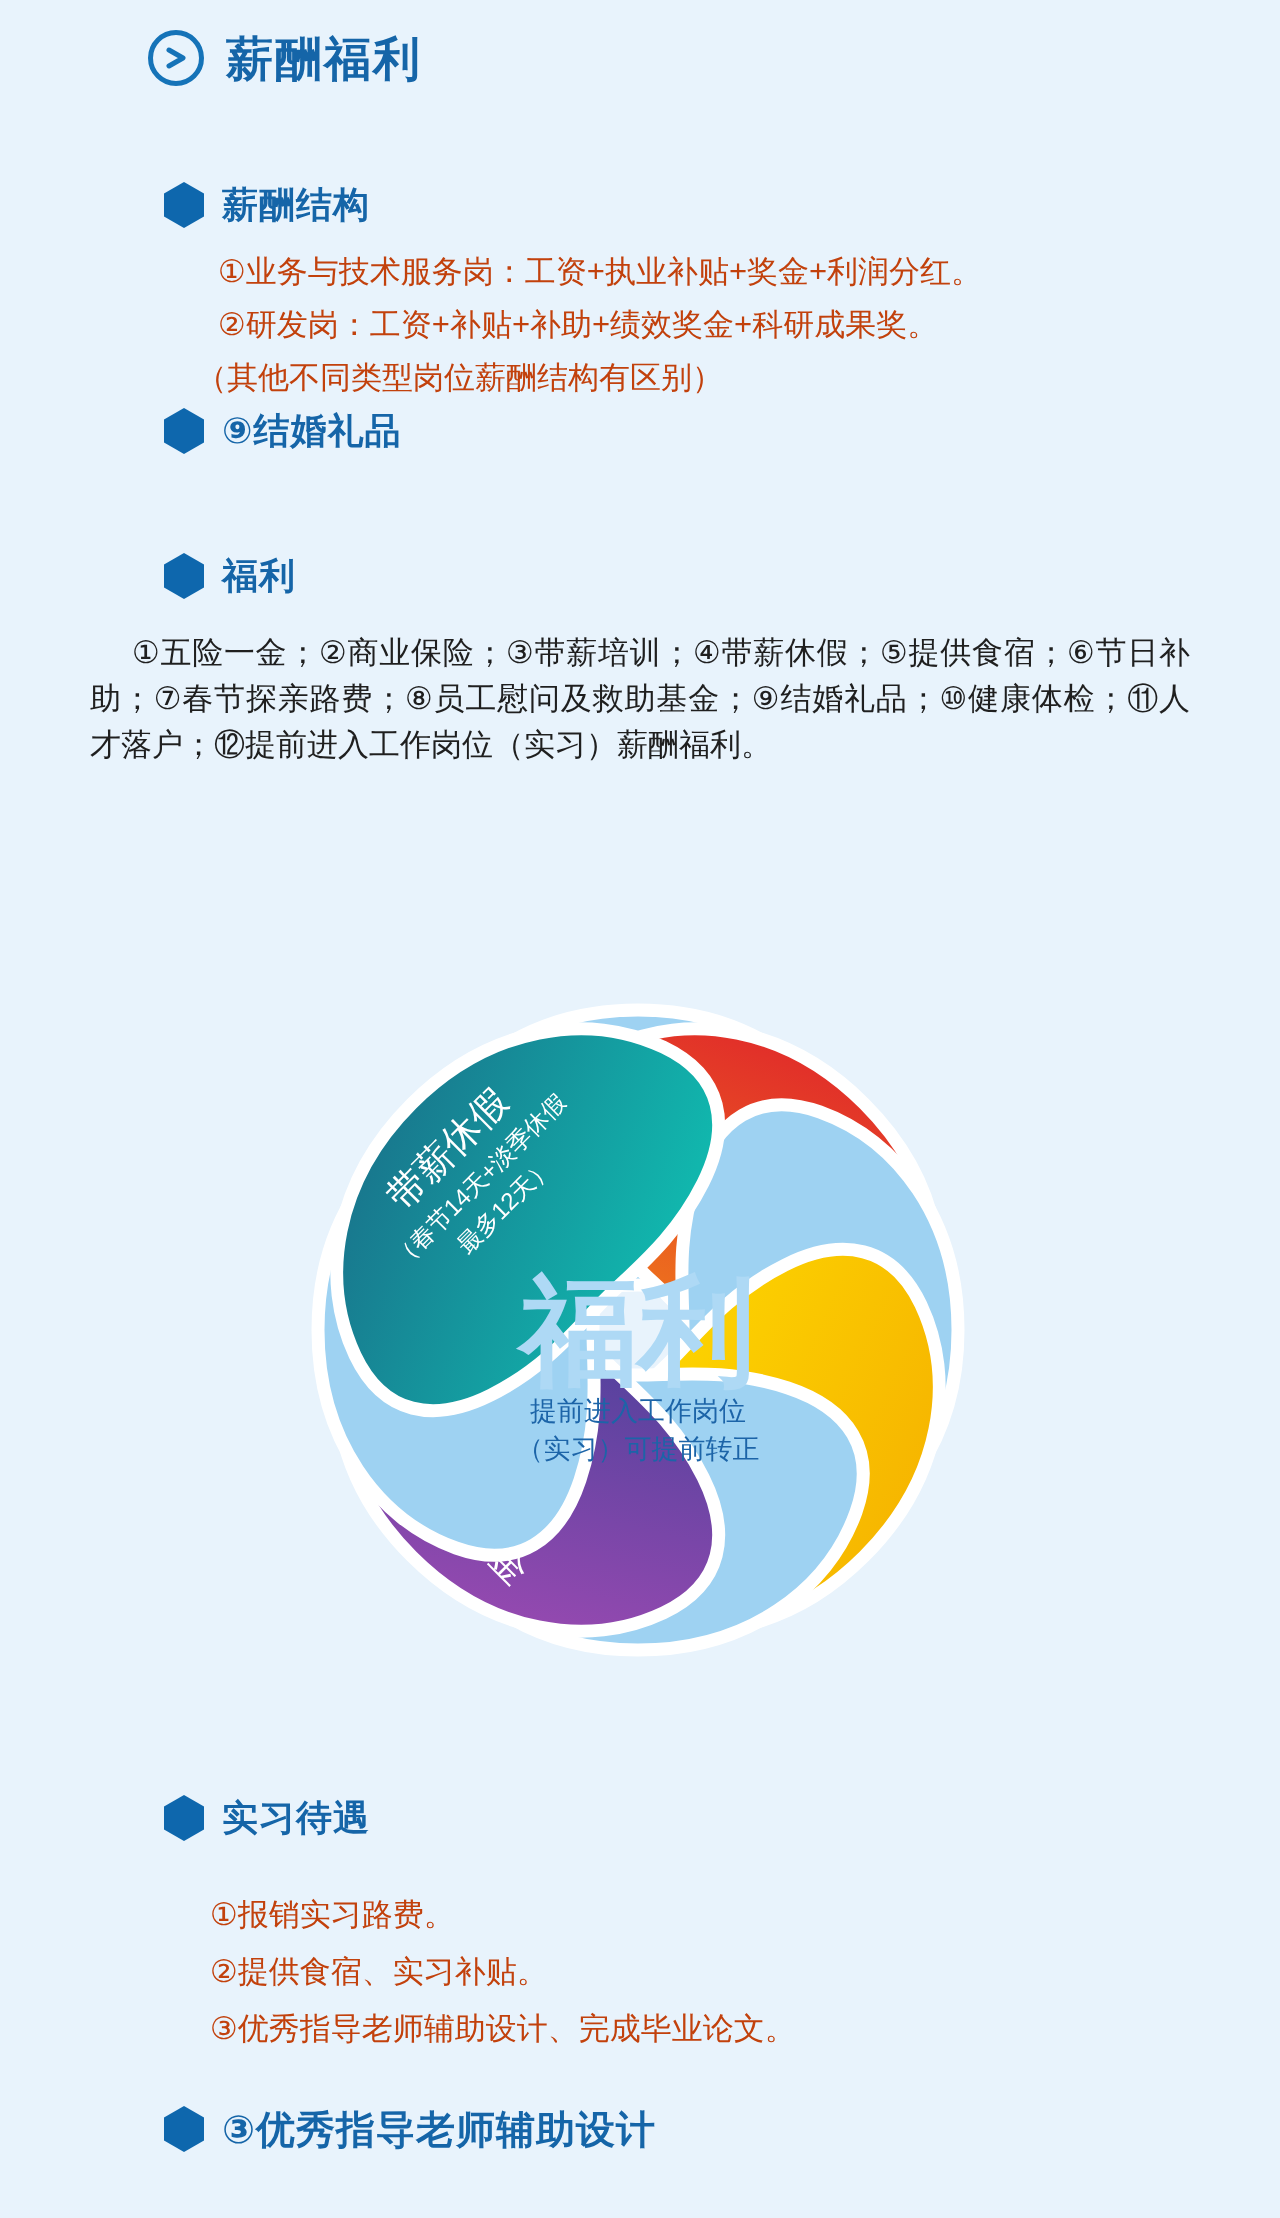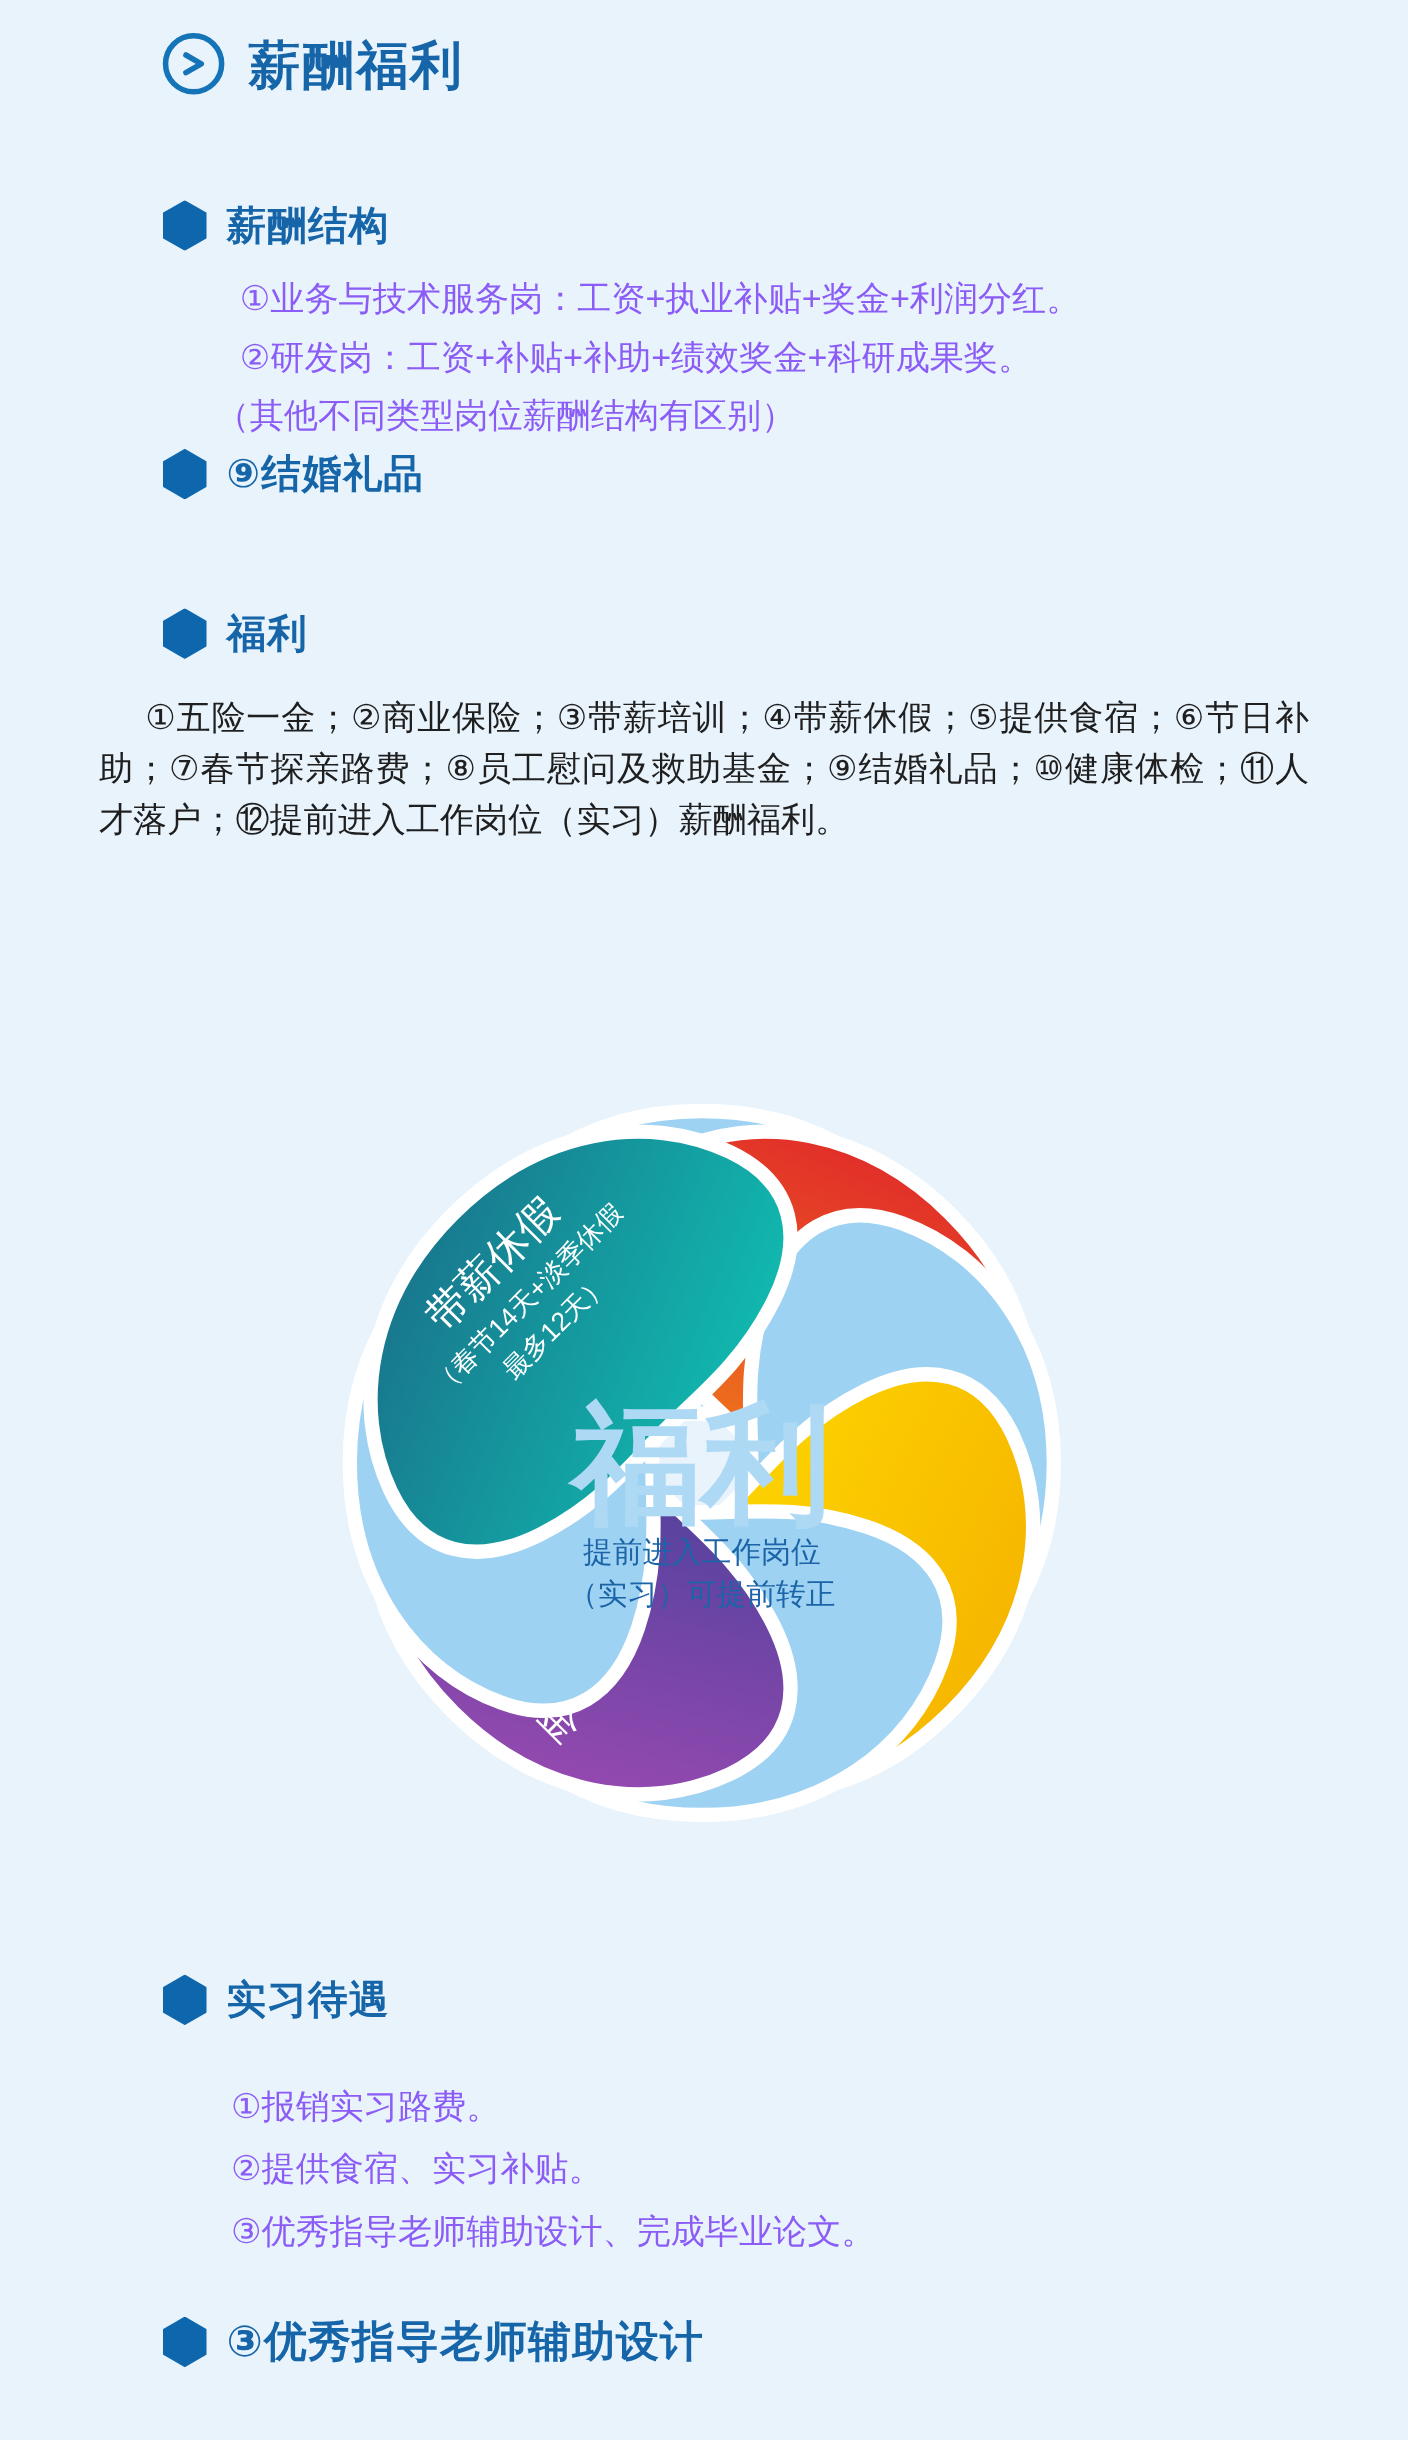--- a/index.html
+++ b/index.html
@@ -24,33 +24,33 @@
     display:flex;align-items:center;justify-content:center;
     box-sizing:border-box;margin-right:22px;
   }
   .arrow-circle svg{display:block;}
   .header-title{
     font-size:47px;font-weight:bold;color:#1565a8;
     letter-spacing:2px;line-height:1;
   }
 
   
-  .sec-head{display:flex;align-items:center;position:absolute;}
+  .sec-head{display:flex;align-items:center;position:absolute;margin-left:16px;}
   .hexbullet{
     width:40px;height:46px;background:#0e67ad;margin-right:18px;flex:none;
     clip-path:polygon(50% 0%,100% 25%,100% 75%,50% 100%,0% 75%,0% 25%);
   }
   .sec-title{font-size:36px;font-weight:bold;color:#1565a8;line-height:1;letter-spacing:1px;}
   .sec-title.big{font-size:39px;}
 
   
   .body-line{
     position:absolute;
     font-size:31px;
-    color:#8b5cf6;
+    color:#c2410c;
     line-height:1.32;
     white-space:nowrap;
   }
   .just-para{
     position:absolute;
     left:90px;width:1100px;
     font-size:31px;color:#1f1f1f;
     line-height:1.48;
     text-align:justify;
     text-justify:inter-character;

